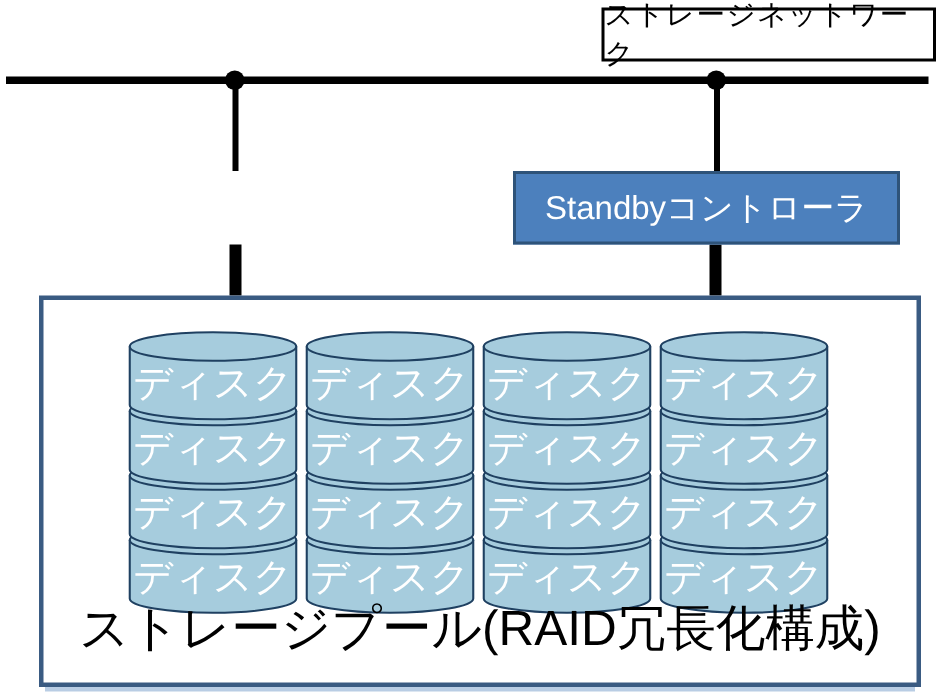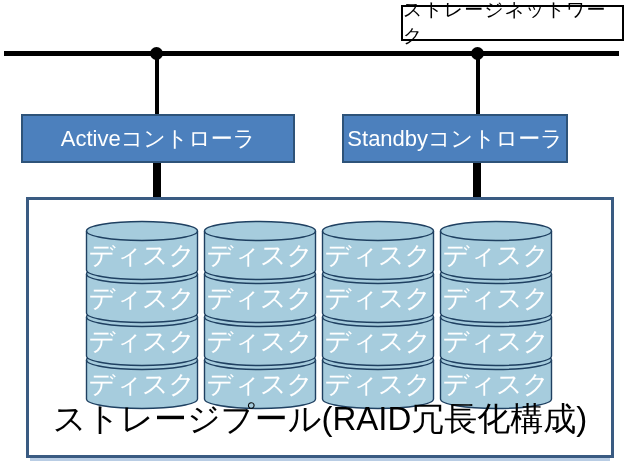--- a/index.html
+++ b/index.html
@@ -33,21 +33,21 @@
   .stub.s2{left:473px;}
 
   
   .controller{
     position:absolute;top:114px;height:49px;box-sizing:border-box;
     background:#4C80BD;border:2px solid #2E5379;
     display:flex;align-items:center;justify-content:center;
     color:#ffffff;font-size:22px;
   }
   .controller.active{left:21px;width:274px;}
-  .controller.standby{left:342px;width:226px;}
+  .controller.standby{left:342px;width:258px;}
 
   
   .pool-box{
     position:absolute;left:26px;top:197px;width:588px;height:261px;
     box-sizing:border-box;border:3px solid #3A5B82;background:#ffffff;
     box-shadow:0 7px 0 -4px #b9cde4;
   }
   .disk-grid{
     position:absolute;left:56px;top:20px;
     display:flex;gap:4px;
@@ -71,23 +71,20 @@
   </div>
 
   <div class="bus"></div>
   <div class="dot d1"></div>
   <div class="dot d2"></div>
   <div class="vline v1"></div>
   <div class="vline v2"></div>
   <div class="stub s1"></div>
   <div class="stub s2"></div>
 
-  <div class="controller active">
-    <span>Activeコントローラ</span>
-  </div>
   <div class="controller standby">
     <span>Standbyコントローラ</span>
   </div>
 
   <div class="pool-box">
     <div class="disk-grid">
         <svg width="114" height="191">
           <g>
             <path d="M 1.5 140 A 55.5 9.5 0 0 1 112.5 140 L 112.5 179 A 55.5 9.5 0 0 1 1.5 179 Z" fill="#A6CCDD" stroke="#1F4061" stroke-width="1.4"></path>
             <path d="M 1.5 140 A 55.5 9.5 0 0 0 112.5 140" fill="none" stroke="#1F4061" stroke-width="1.4"></path>

